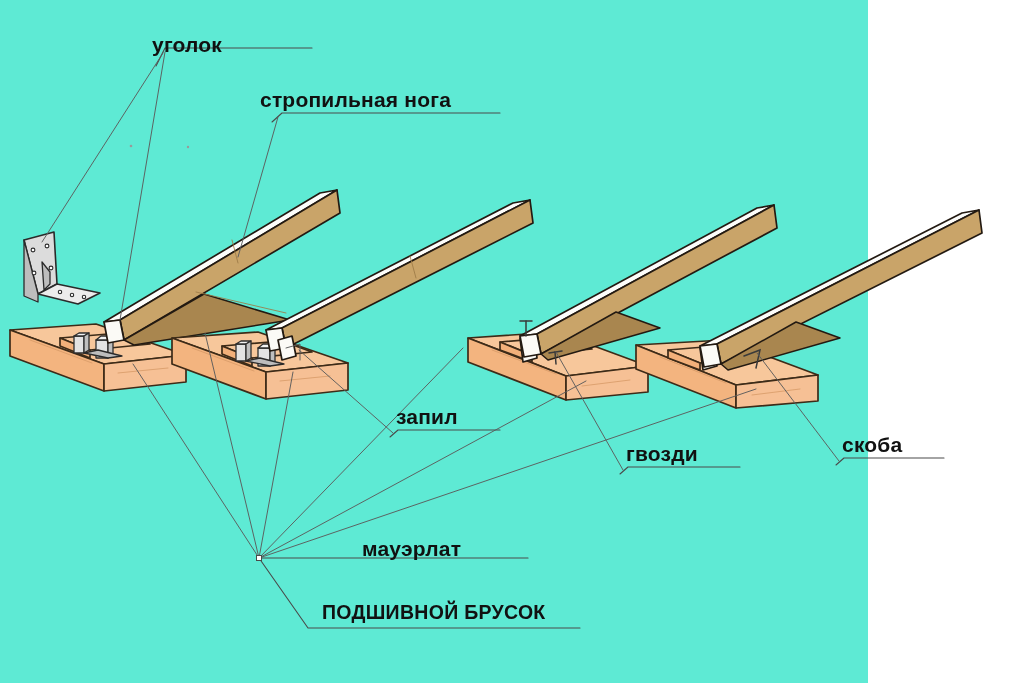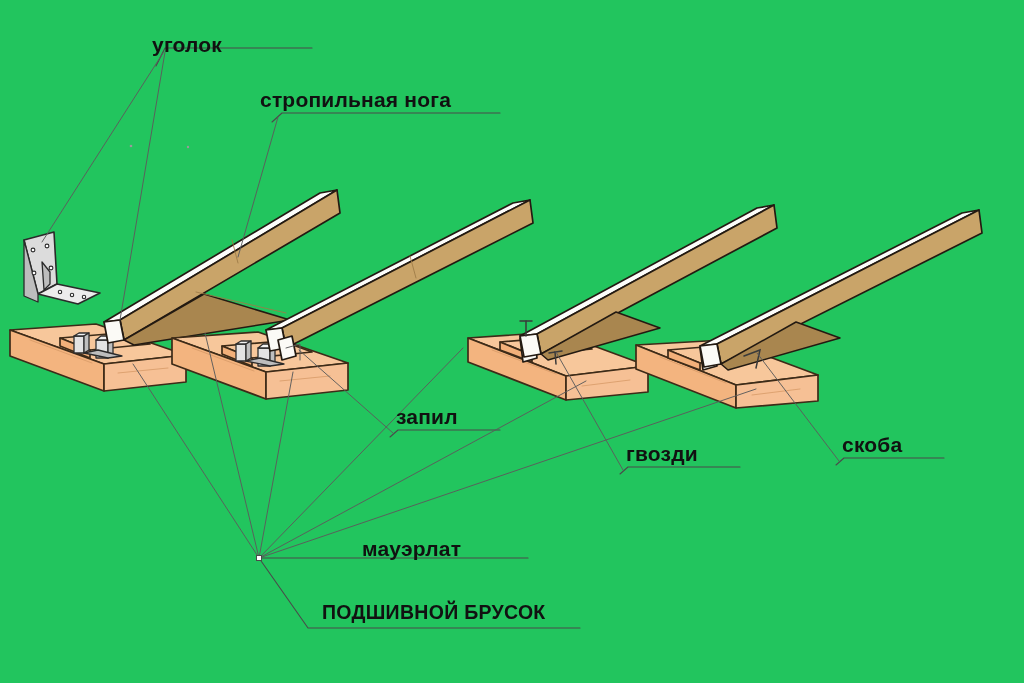--- a/index.html
+++ b/index.html
@@ -8,23 +8,23 @@
     background: #ffffff;
   }
   body {
     width: 1024px;
     height: 683px;
     font-family: "Liberation Sans", sans-serif;
     overflow: hidden;
   }
   #diagram-root {
     position: relative;
-    width: 1024px;
+    width: 868px;
     height: 683px;
-    background: #22c55e;
+    background: #5eead4;
   }
   svg#scene {
     position: absolute;
     top: 0;
     left: 0;
     width: 1024px;
     height: 683px;
     display: block;
   }
   .lbl {

